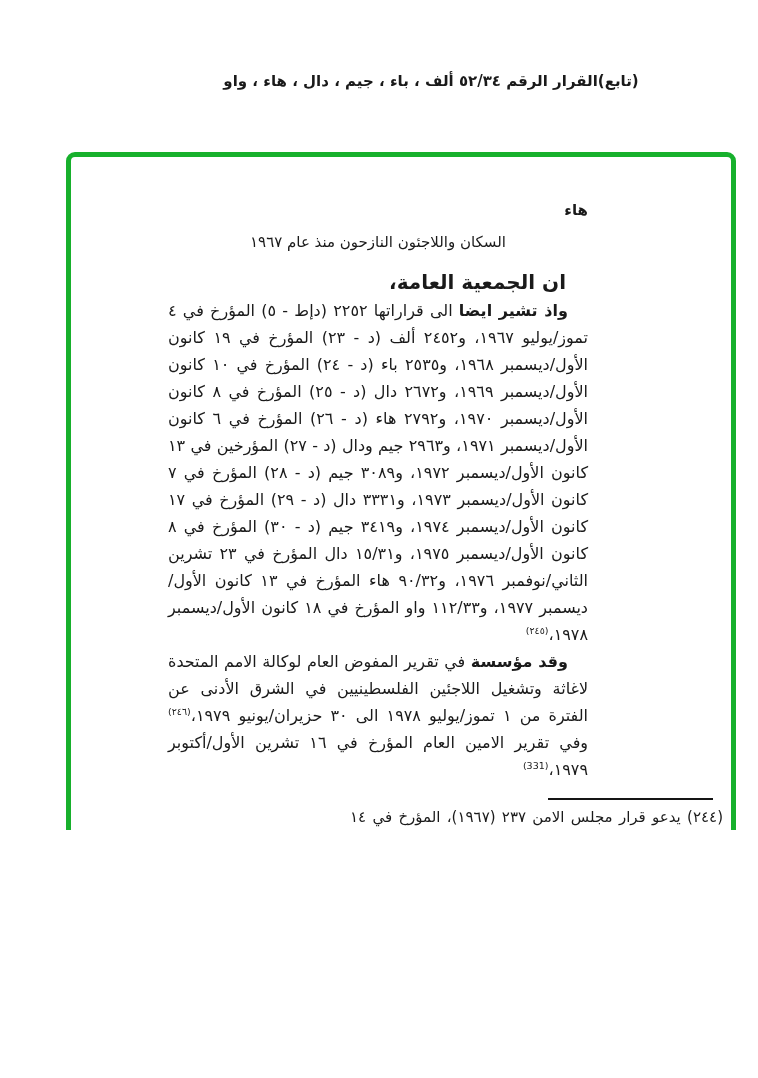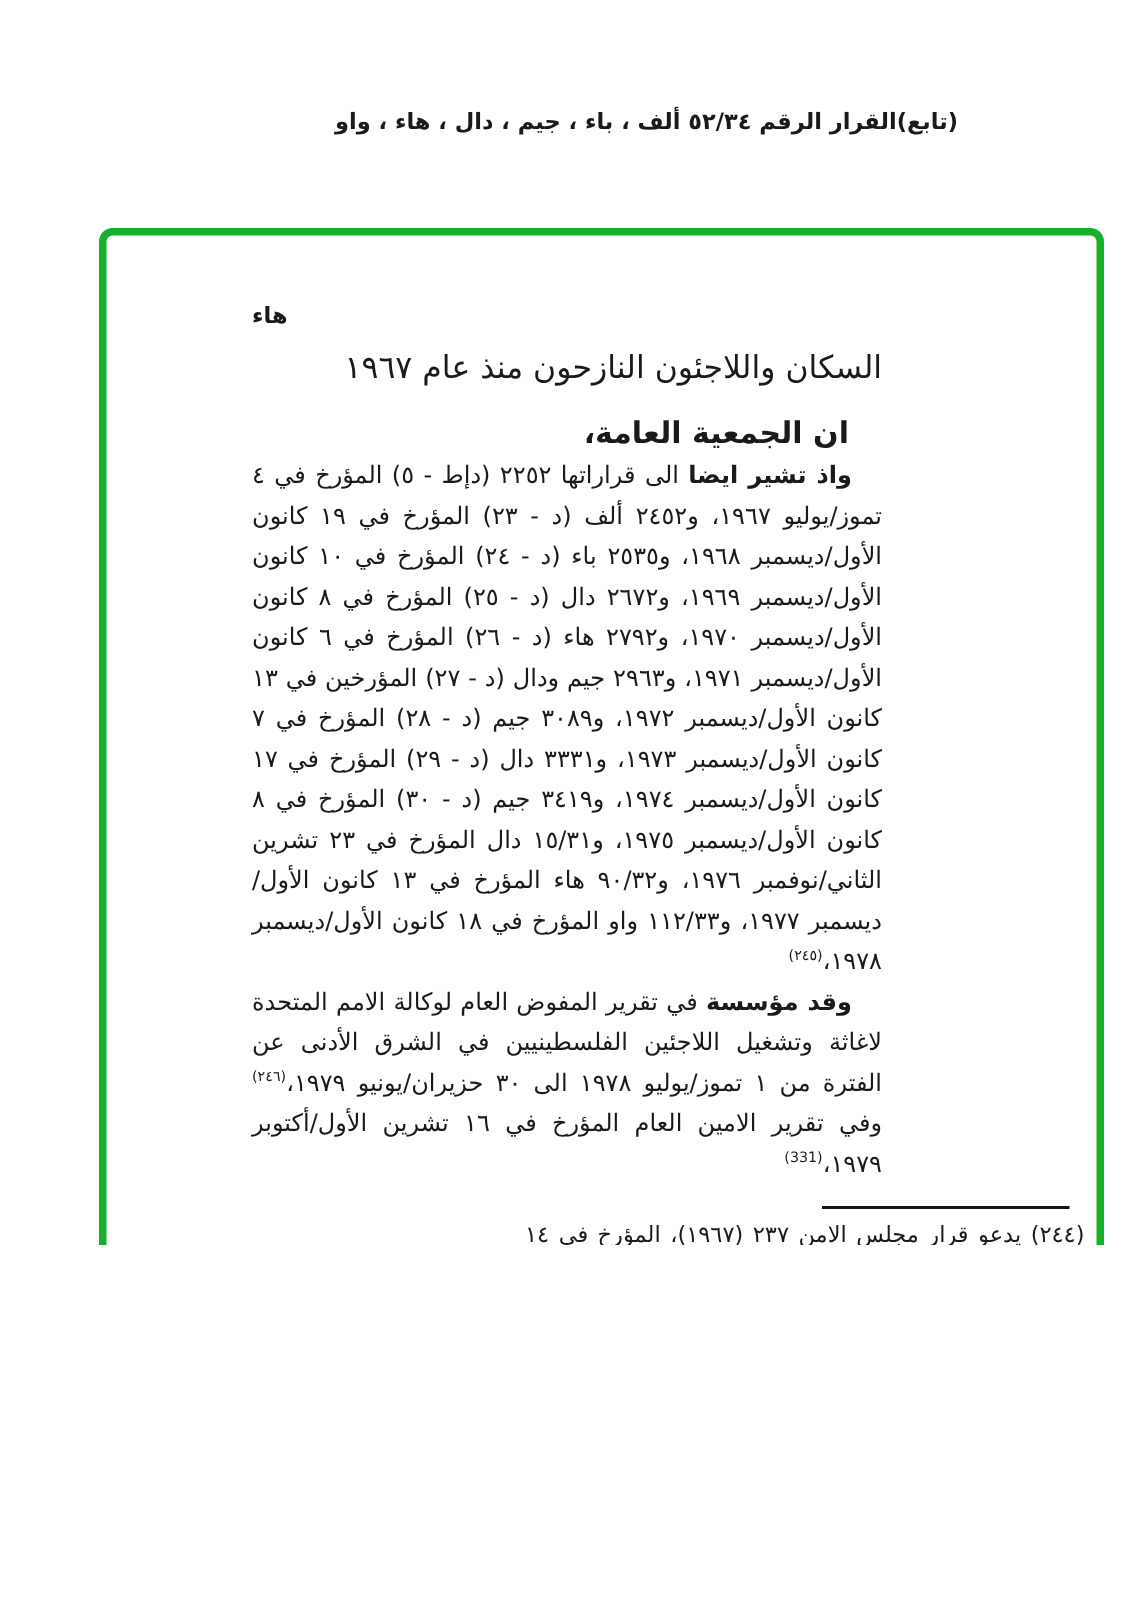--- a/index.html
+++ b/index.html
@@ -16,22 +16,22 @@
   .hdr-l1 { font-size:15px; font-weight:bold; white-space:nowrap; }
   .hdr-l2 { font-size:10.5px; font-weight:bold; margin-top:6px; white-space:nowrap; }
 
   
   .frame { position:absolute; left:38px; top:152px; width:660px; height:823px;
            border:5px solid #17b02c; border-radius:9px; overflow:hidden; background:#fff; }
 
   .doc { direction:rtl; box-sizing:border-box; width:100%; height:100%;
          padding:44px 143px 0 97px; }
 
-  .sect  { text-align:left; font-weight:bold; font-size:15px; margin:0 0 14px 0; }
-  .title { font-size:21px; margin:0 0 18px 0; }
+  .sect  { text-align:right; font-weight:bold; font-size:15px; margin:0 0 14px 0; }
+  .title { text-align:center; font-size:15px; margin:0 0 18px 0; }
   .preamble { font-weight:bold; font-size:20px; text-indent:22px; margin:0 0 2px 0; line-height:26px; }
 
   .para { margin:0; font-size:16px; line-height:27px; text-align:justify; text-align-last:right;
           text-indent:20px; }
   .para b { font-weight:bold; }
   .para sup { font-size:9.5px; line-height:0; }
 
   
   .fnblock { margin-top:15px; margin-right:-135px; margin-left:182px; }
   .fnrule { width:165px; height:2px; background:#151515; margin:0 10px 7px auto; }

